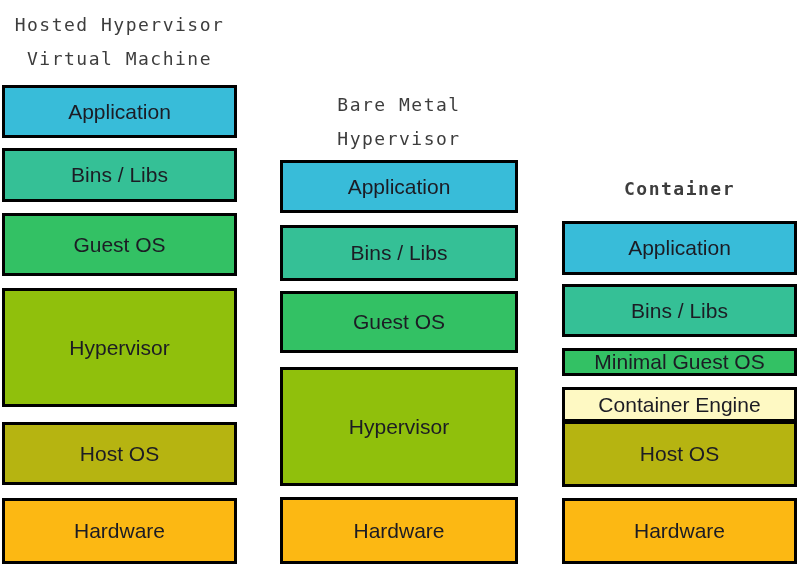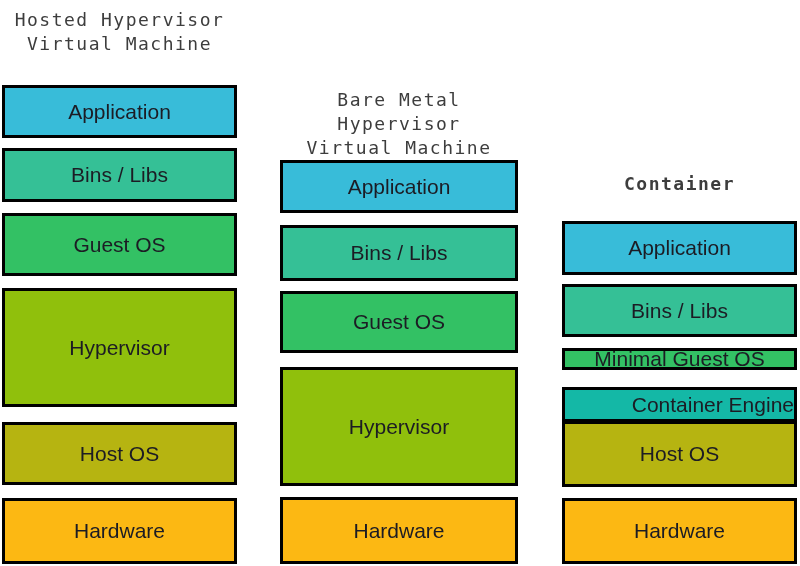--- a/index.html
+++ b/index.html
@@ -13,21 +13,21 @@
     height: 566px;
     background: #ffffff;
     overflow: hidden;
   }
   .col-title {
     position: absolute;
     text-align: center;
     white-space: pre-line;
     font-family: "DejaVu Sans Mono", monospace;
     font-size: 18px;
-    line-height: 24px;
+    line-height: 34px;
     letter-spacing: 1.5px;
     color: var(--title-color, #3d3d3d);
   }
   .box {
     position: absolute;
     box-sizing: border-box;
     border: 3px solid var(--border-color, #000000);
     display: flex;
     align-items: center;
     justify-content: center;
@@ -89,24 +89,24 @@
   </div>
 
   <div>
     <div class="col-title" style="left:562px; top:172px; width:235px;font-weight:bold;">Container</div>
     <div class="box" style="left: 562px; top: 221px; width: 235px; height: 54px; background-color: rgb(56, 188, 217);">
         <span class="box-label">Application</span>
       </div>
     <div class="box" style="left: 562px; top: 284px; width: 235px; height: 53px; background-color: rgb(53, 192, 150);">
         <span class="box-label">Bins / Libs</span>
       </div>
-    <div class="box" style="left: 562px; top: 348px; width: 235px; height: 22px; background-color: rgb(51, 193, 100);">
+    <div class="box" style="left: 562px; top: 348px; width: 235px; height: 28px; background-color: rgb(51, 193, 100);">
         <span class="box-label">Minimal Guest OS</span>
       </div>
-    <div class="box" style="left: 562px; top: 387px; width: 235px; height: 35px; background-color: #14b8a6; justify-content: flex-end;">
+    <div class="box" style="left: 562px; top: 387px; width: 235px; height: 35px; background-color: #fef9c3;">
         <span class="box-label">Container Engine</span>
       </div>
     <div class="box" style="left: 562px; top: 421px; width: 235px; height: 66px; background-color: rgb(182, 180, 17);">
         <span class="box-label">Host OS</span>
       </div>
     <div class="box" style="left: 562px; top: 498px; width: 235px; height: 66px; background-color: rgb(252, 184, 19);">
         <span class="box-label">Hardware</span>
       </div>
   </div>
 

